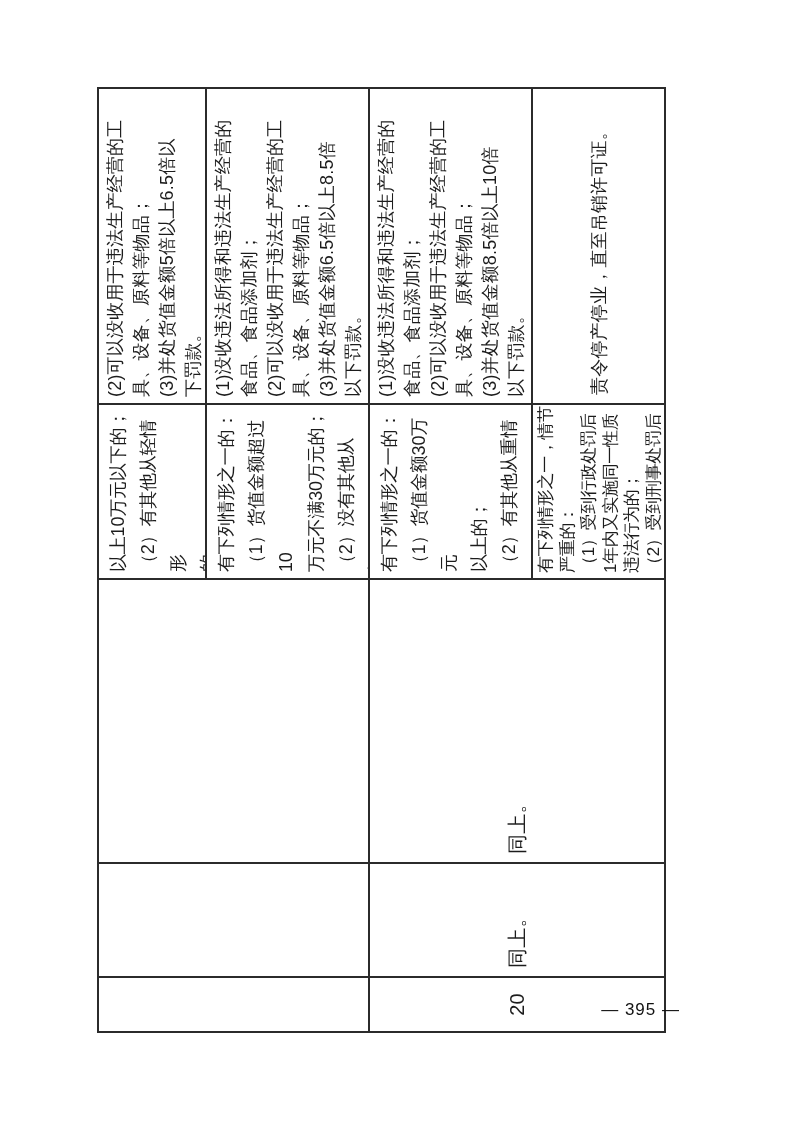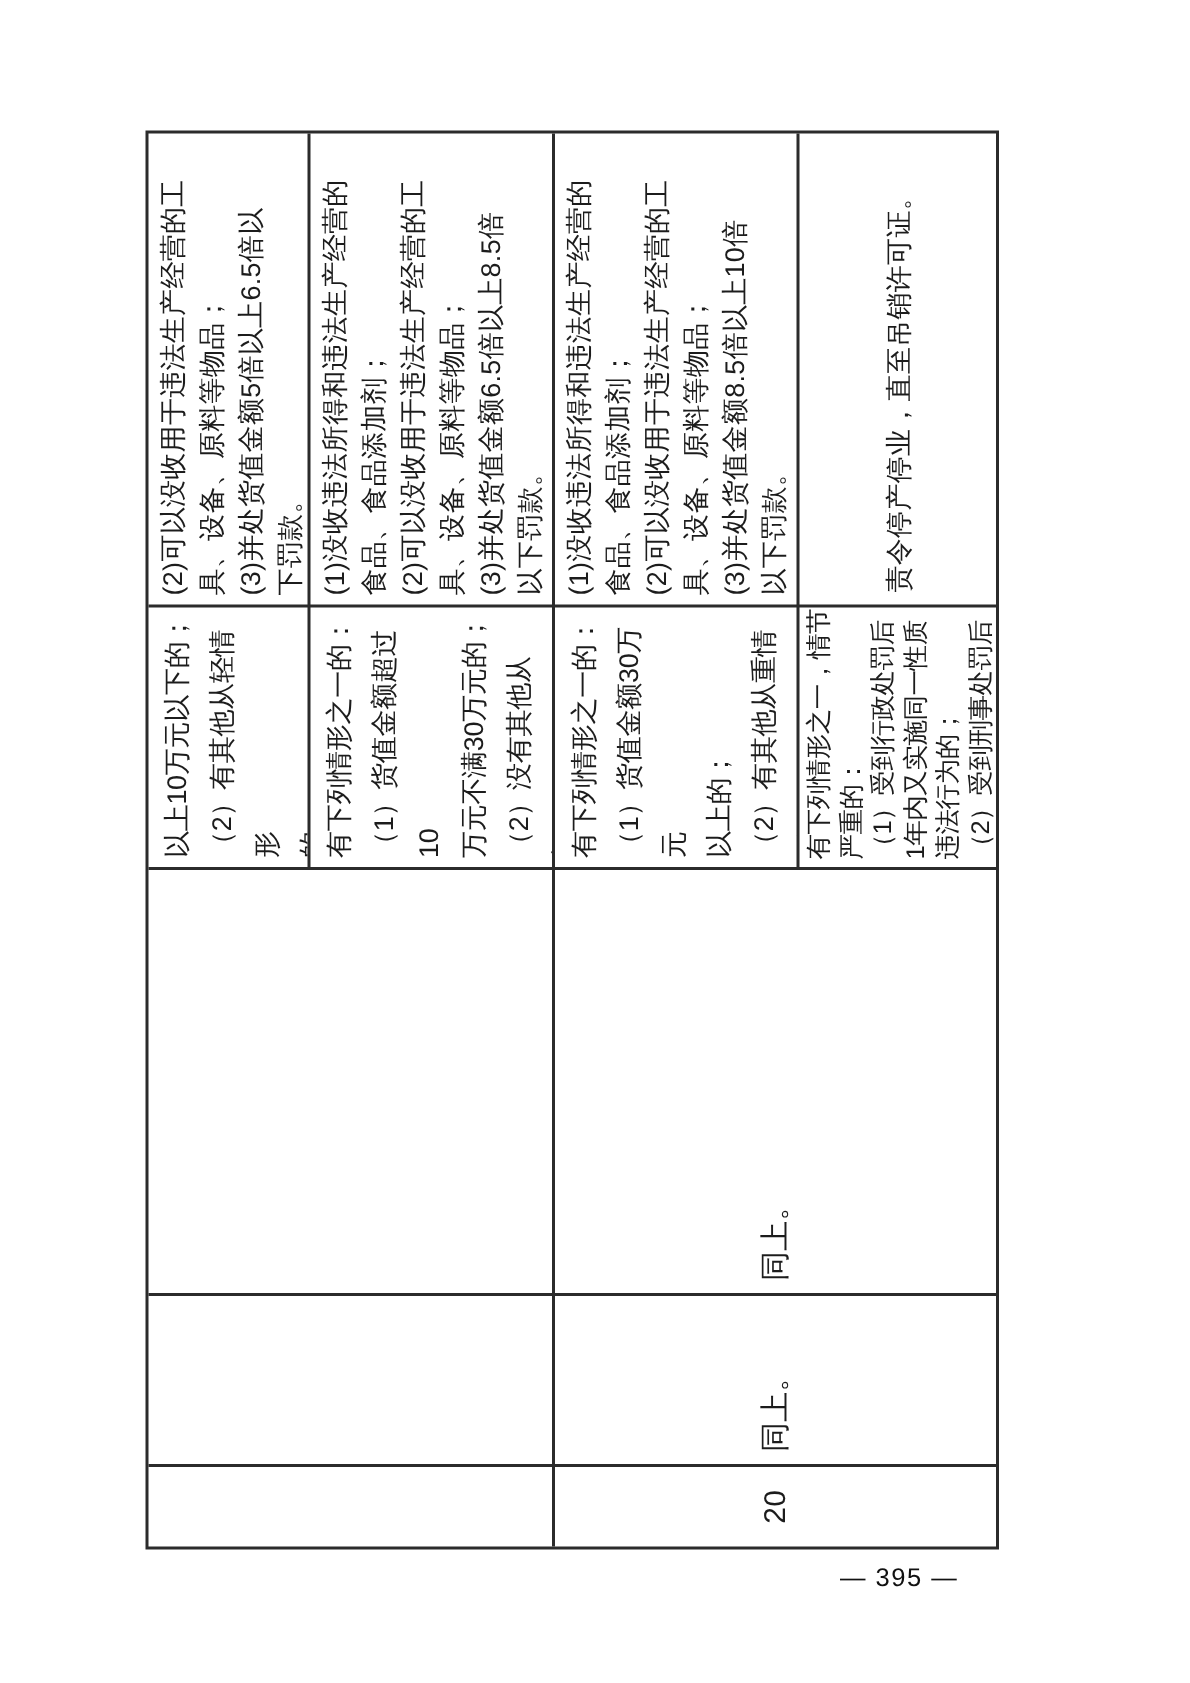--- a/index.html
+++ b/index.html
@@ -30,22 +30,22 @@
     white-space:pre-line; color:#1c1c1c;
     font-size:18px; line-height:26px; letter-spacing:0.2px;
   }
   .pad-a { padding:3px 0 0 6px; }
   .pad-b { padding:4px 0 0 6px; }
   .t-situ { font-size:18px; line-height:30px; letter-spacing:-0.2px; }
   .t-severe { font-size:17px; line-height:21.5px; letter-spacing:-0.3px; }
   .t-big { font-size:20px; line-height:24px; }
   .rot.indent { padding-left:8px; }
   .page-number {
-    position:absolute; left:560px; top:1042px; width:120px;
-    text-align:left; font-size:17px; letter-spacing:1px; color:#111;
+    position:absolute; left:560px; top:1000px; width:120px;
+    text-align:right; font-size:17px; letter-spacing:1px; color:#111;
   }
 </style>
 </head>
 <body>
 
 <div class="page">
 
   <div class="table-frame">
 
     <div class="gl h" style="top:314px;"></div>

